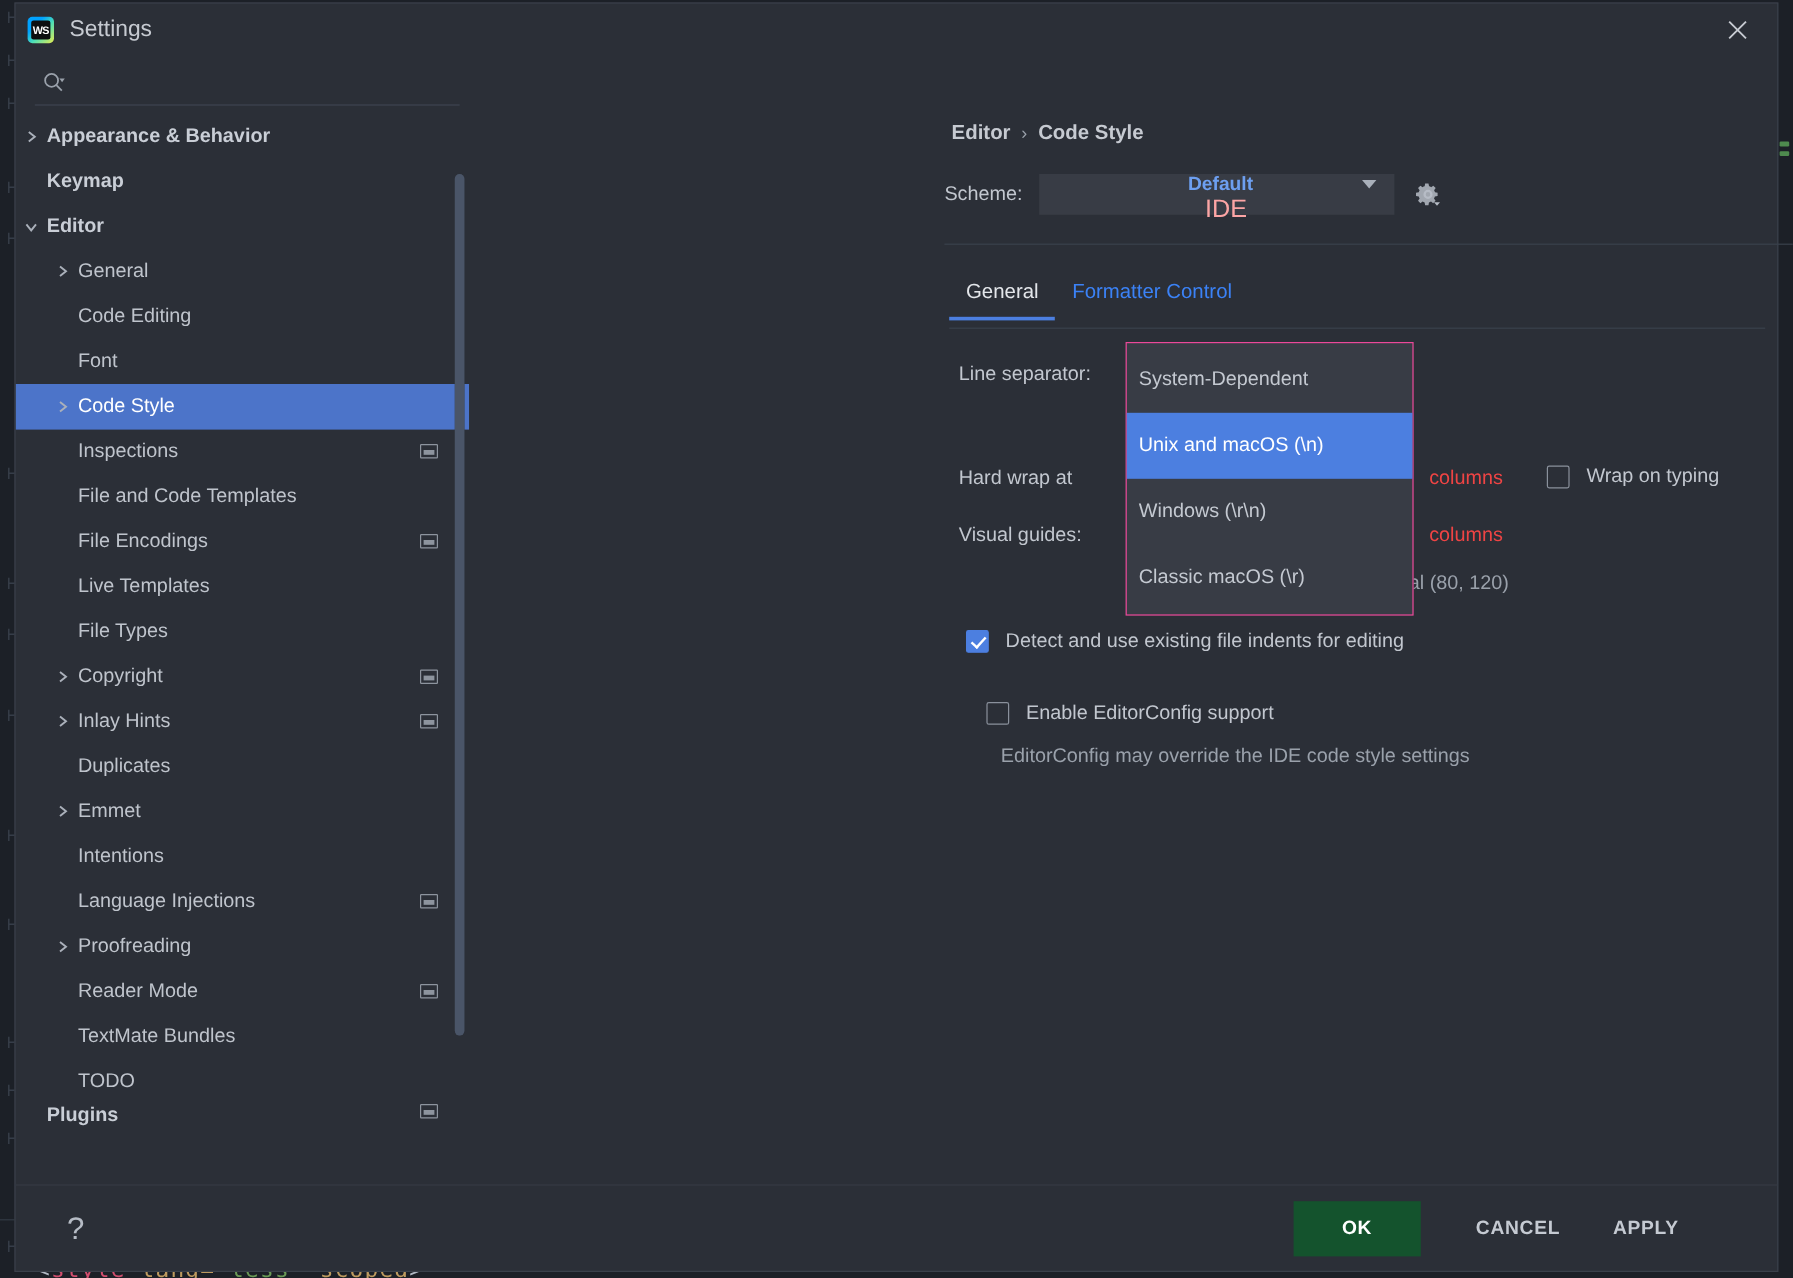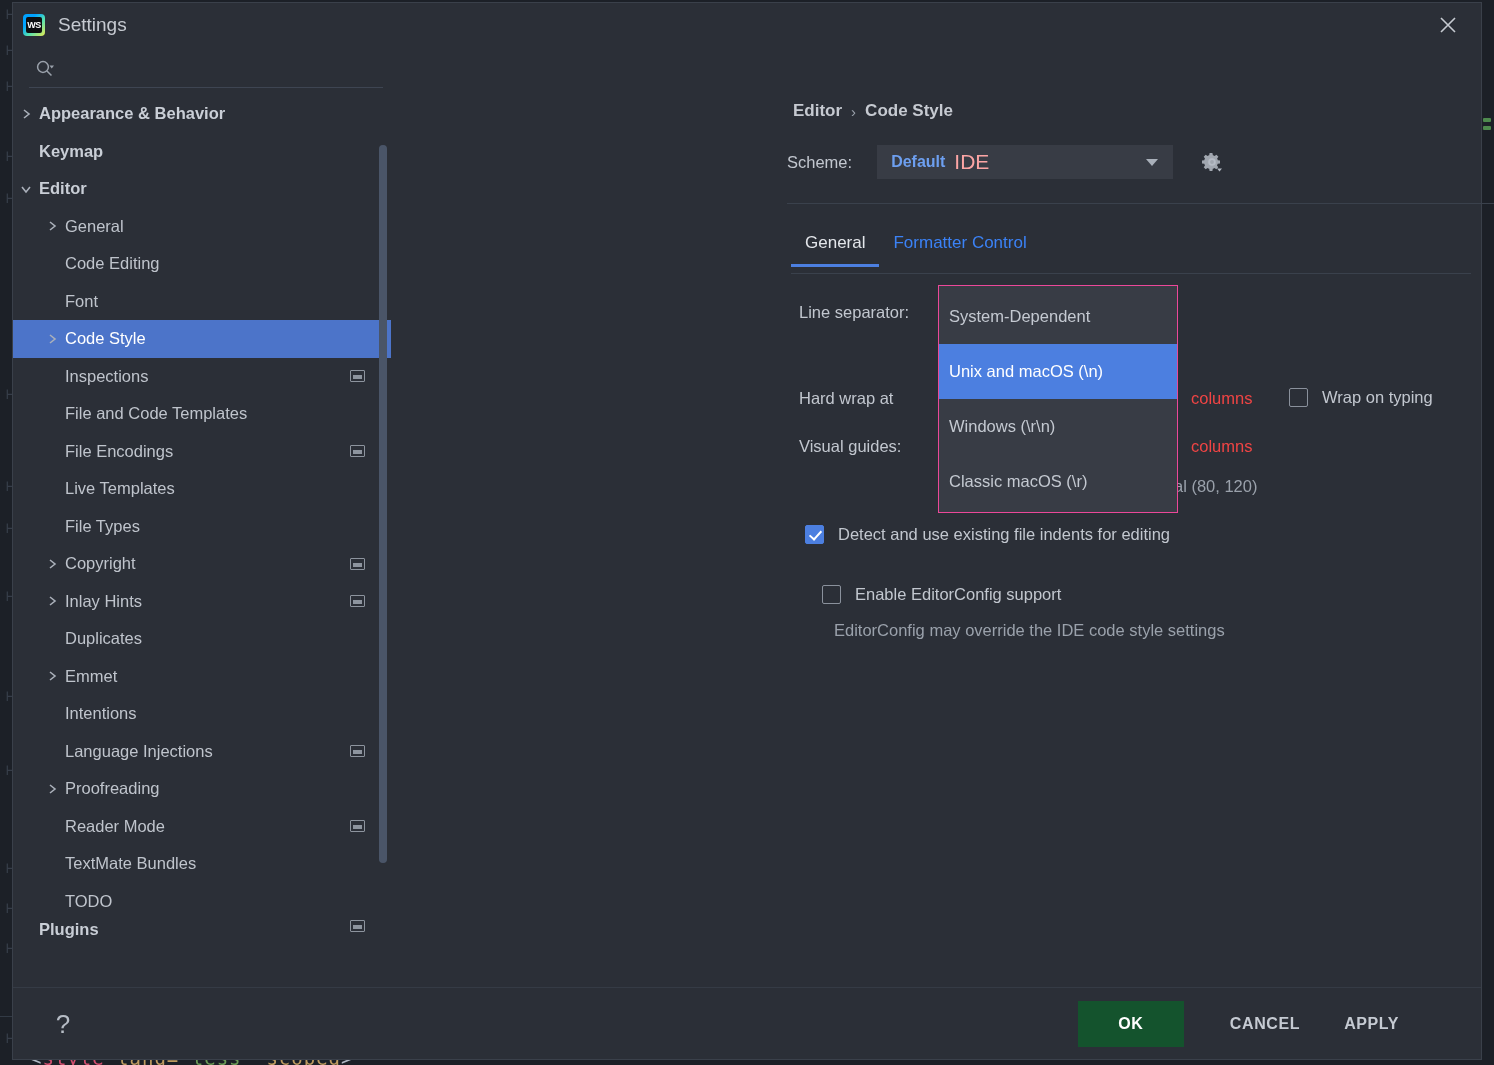--- a/index.html
+++ b/index.html
@@ -138,27 +138,27 @@
     padding: 46px 0 0 0;
   }
   .breadcrumb {
     position: absolute; left: 402px; top: 54px;
     font-size: 17px; font-weight: bold; color: #c6cad1;
     display: flex; align-items: center; gap: 9px;
   }
   .breadcrumb .sep { color: #9aa1ab; font-weight: normal; font-size: 15px; }
   .scheme-row {
     position: absolute; left: 396px; top: 98px;
-    display: flex; align-items: center; gap: 25px;
+    display: flex; align-items: center; gap: 14px;
   }
   .scheme-label { font-size: 16.5px; color: #c2c7cf; }
   .scheme-combo {
     width: 296px; height: 34px; background: #383c45;
     display: flex; align-items: center; padding: 0 8px 0 14px;
-    cursor: pointer; position: relative;
+    cursor: pointer; position: relative; flex-direction: column;
   }
   .scheme-combo .val-main { color: #6d9ff0; font-weight: bold; font-size: 16px; }
   .scheme-combo .val-sub { color: #fca5a5; font-size: 21px; margin-left: 9px; }
   .combo-arrow { position: absolute; right: 14px; }
   .gear-btn {
     width: 28px; height: 28px; cursor: pointer;
     display: flex; align-items: center; justify-content: center;
     position: relative;
   }
 

